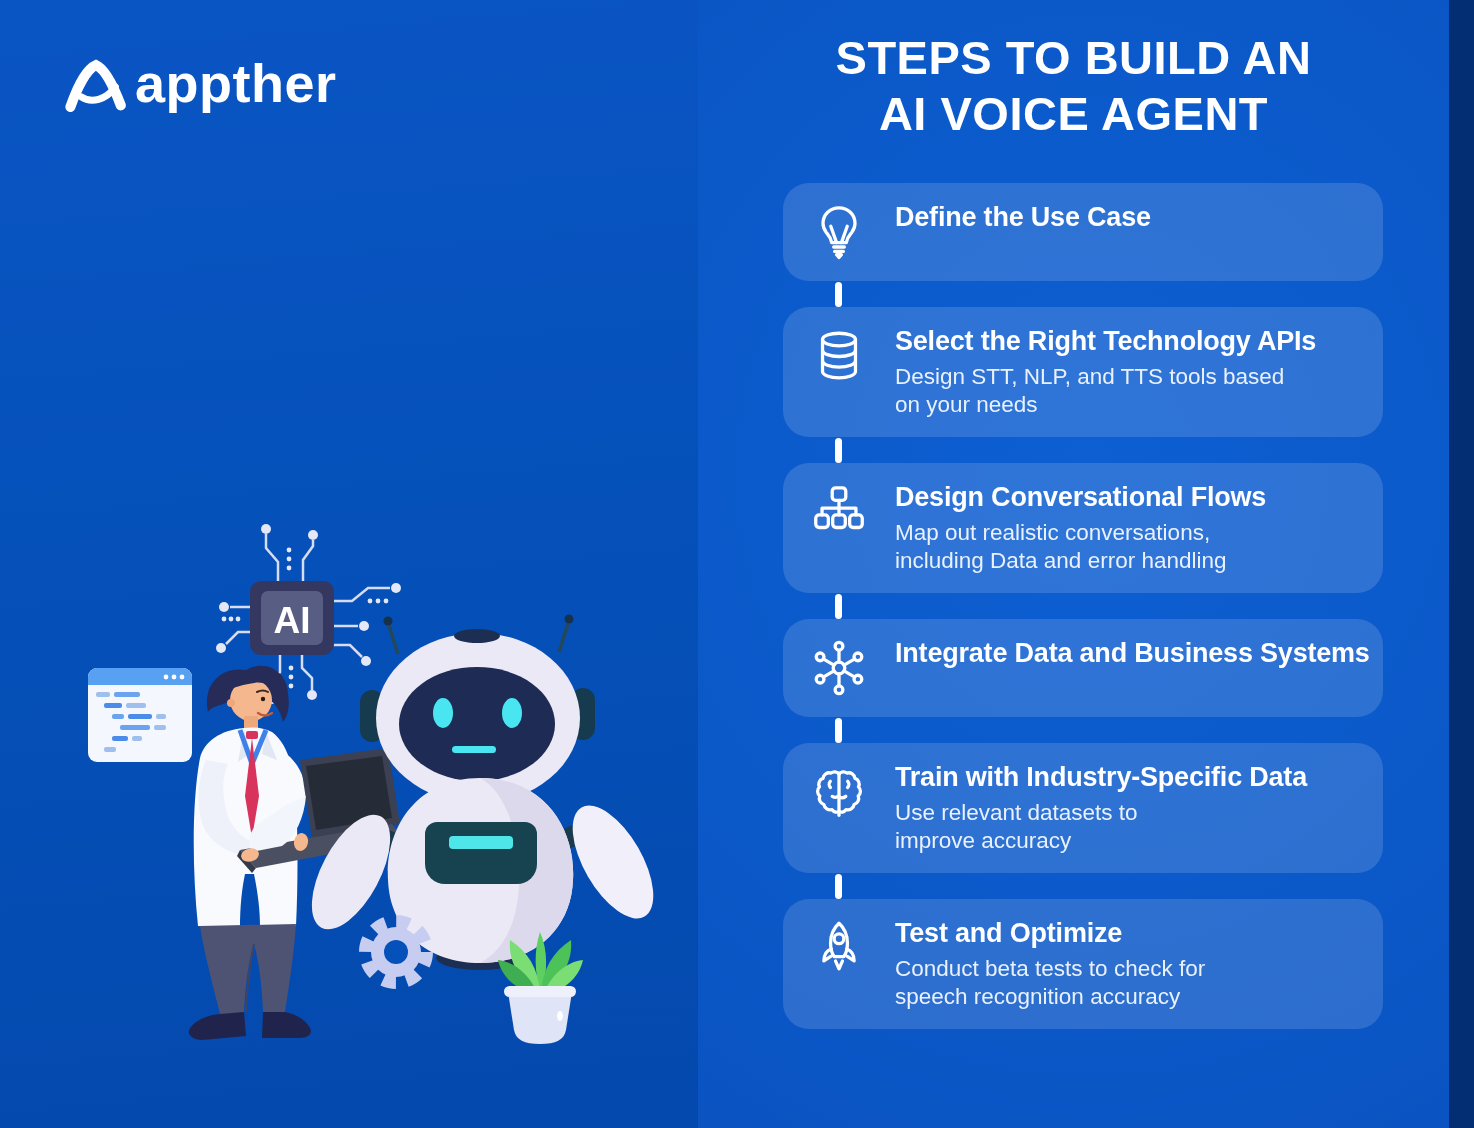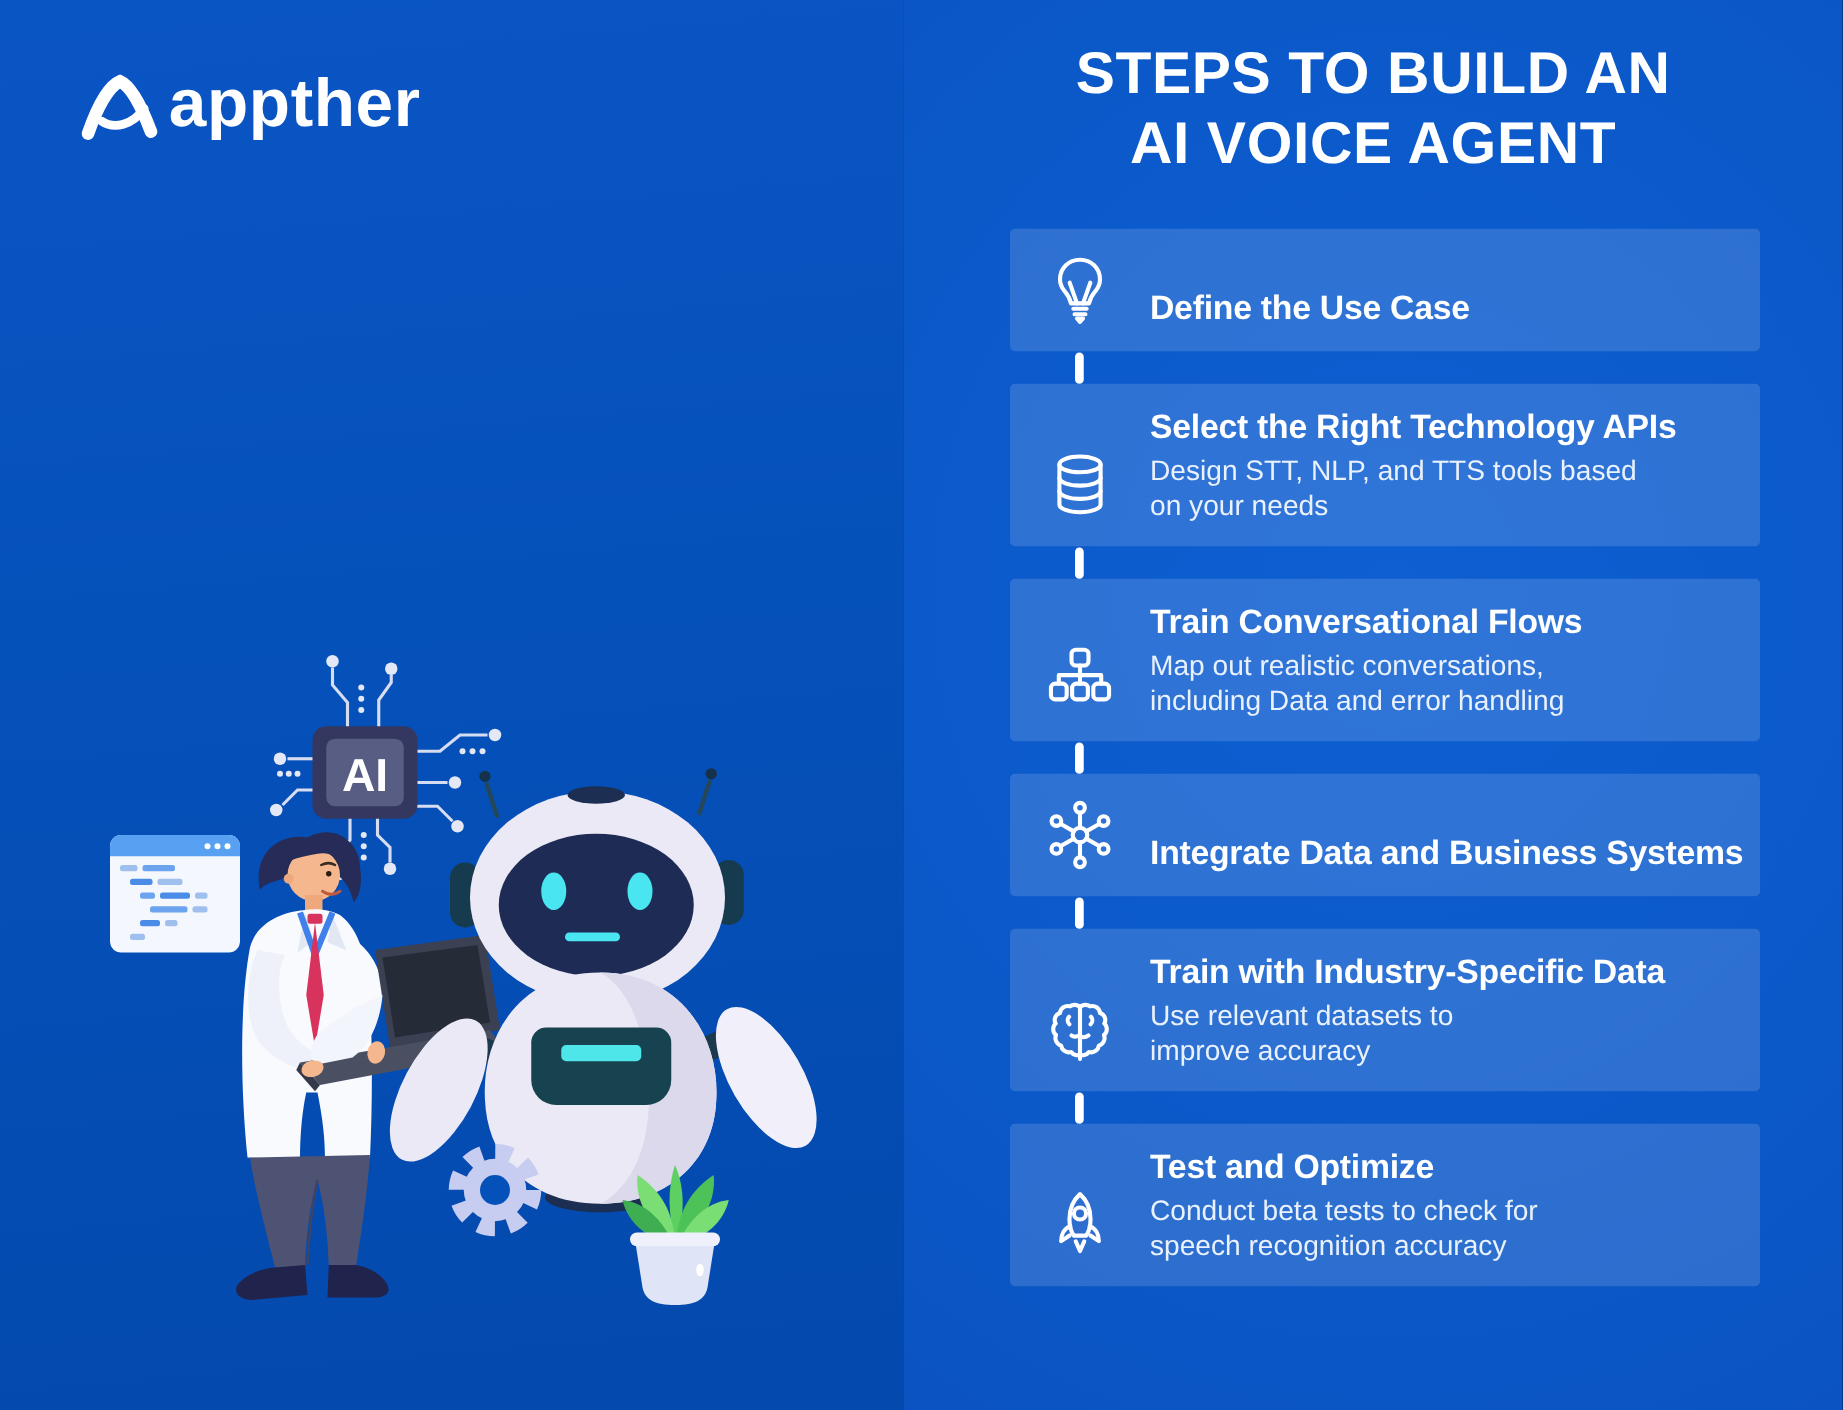--- a/index.html
+++ b/index.html
@@ -6,27 +6,27 @@
   .stage{position:relative;width:1474px;height:1128px;overflow:hidden;
          font-family:"Liberation Sans",sans-serif;}
   
   .left-panel{position:absolute;left:0;top:0;width:723px;height:1128px;
     background:linear-gradient(175deg,#0a55c4 0%,#0551ba 45%,#0449ad 100%);}
   .brand{position:absolute;left:65px;top:56px;display:flex;align-items:center;gap:8px;}
   .brand-word{color:#fff;font-size:54px;font-weight:700;letter-spacing:.5px;line-height:1;
     padding-bottom:6px;}
   .illu{position:absolute;left:0;top:0;}
   
-  .right-panel{position:absolute;left:723px;top:0;width:751px;height:1128px;
+  .right-panel{position:absolute;left:698px;top:0;width:751px;height:1128px;
     background:radial-gradient(120% 85% at 52% 42%,#0d5fd2 0%,#0b58c8 55%,#0a4fbc 100%);}
   .page-title{position:absolute;left:0;top:30px;width:751px;text-align:center;
     color:#fff;font-size:47px;font-weight:700;line-height:56px;letter-spacing:.5px;margin:0;}
   .steps{position:absolute;left:85px;top:183px;width:600px;display:flex;flex-direction:column;}
-  .card{display:flex;align-items:flex-end;background:rgba(255,255,255,0.14);
-    border-radius:4px;padding:18px 7px 18px 0;}
+  .card{display:flex;align-items:flex-start;background:rgba(255,255,255,0.14);
+    border-radius:26px;padding:18px 7px 18px 0;}
   .icon-wrap{width:112px;flex:none;display:flex;justify-content:center;align-items:center;}
   .icon-wrap svg{display:block;}
   .step-text{flex:1;min-width:0;}
   .step-title{margin:0;color:#fff;font-size:27px;font-weight:700;letter-spacing:-.2px;
     line-height:33px;white-space:nowrap;}
   .step-desc{margin:5px 0 0 0;color:#e9f1fd;font-size:22.5px;line-height:28px;
     white-space:pre-line;}
   .connector{height:26px;display:flex;align-items:center;}
   .dash{width:7px;height:25px;border-radius:3.5px;background:#fff;margin-left:52px;}
   .ic{stroke:#fff;fill:none;stroke-width:3.4;stroke-linecap:round;stroke-linejoin:round;}
@@ -243,21 +243,21 @@
           <svg class="ic" width="62" height="62" viewBox="0 0 64 64">
             <rect x="25" y="7" width="14" height="13" rx="3.5"></rect>
             <path d="M32 20v8M14.5 35v-7h35v7"></path>
             <path d="M32 28v7"></path>
             <rect x="8" y="35" width="13" height="13" rx="3.5"></rect>
             <rect x="25.5" y="35" width="13" height="13" rx="3.5"></rect>
             <rect x="43" y="35" width="13" height="13" rx="3.5"></rect>
           </svg>
         </div>
         <div class="step-text">
-          <h2 class="step-title">Train Conversational Flows</h2>
+          <h2 class="step-title">Design Conversational Flows</h2>
           <p class="step-desc">Map out realistic conversations,
 including Data and error handling</p>
         </div>
       </div>
       <div class="connector">
           <div class="dash"></div>
         </div>
 
       <div class="card">
         <div class="icon-wrap">

